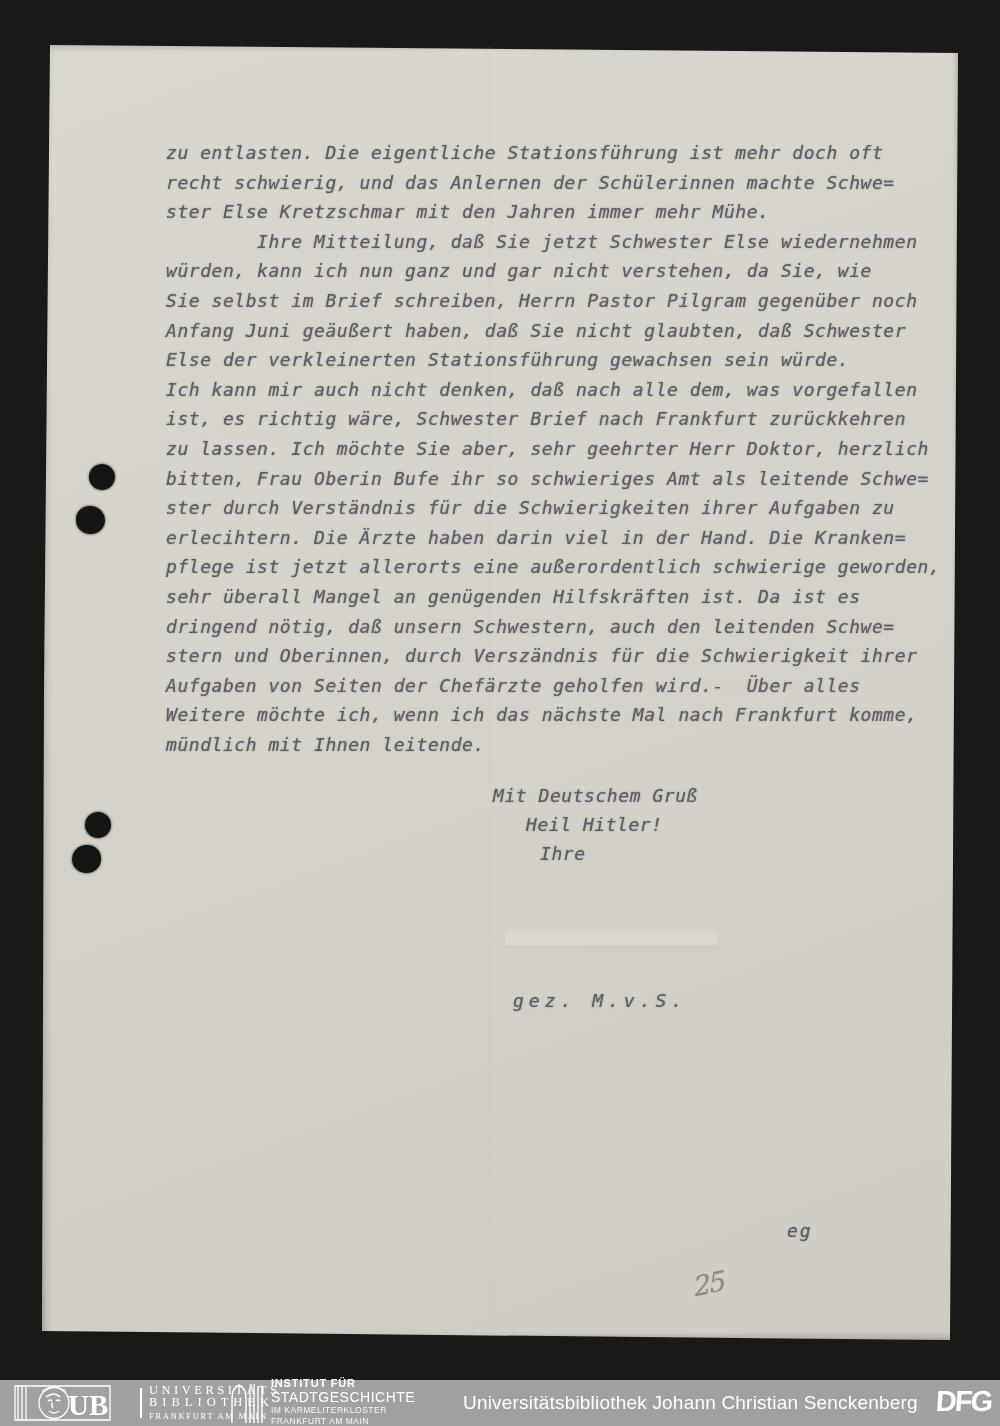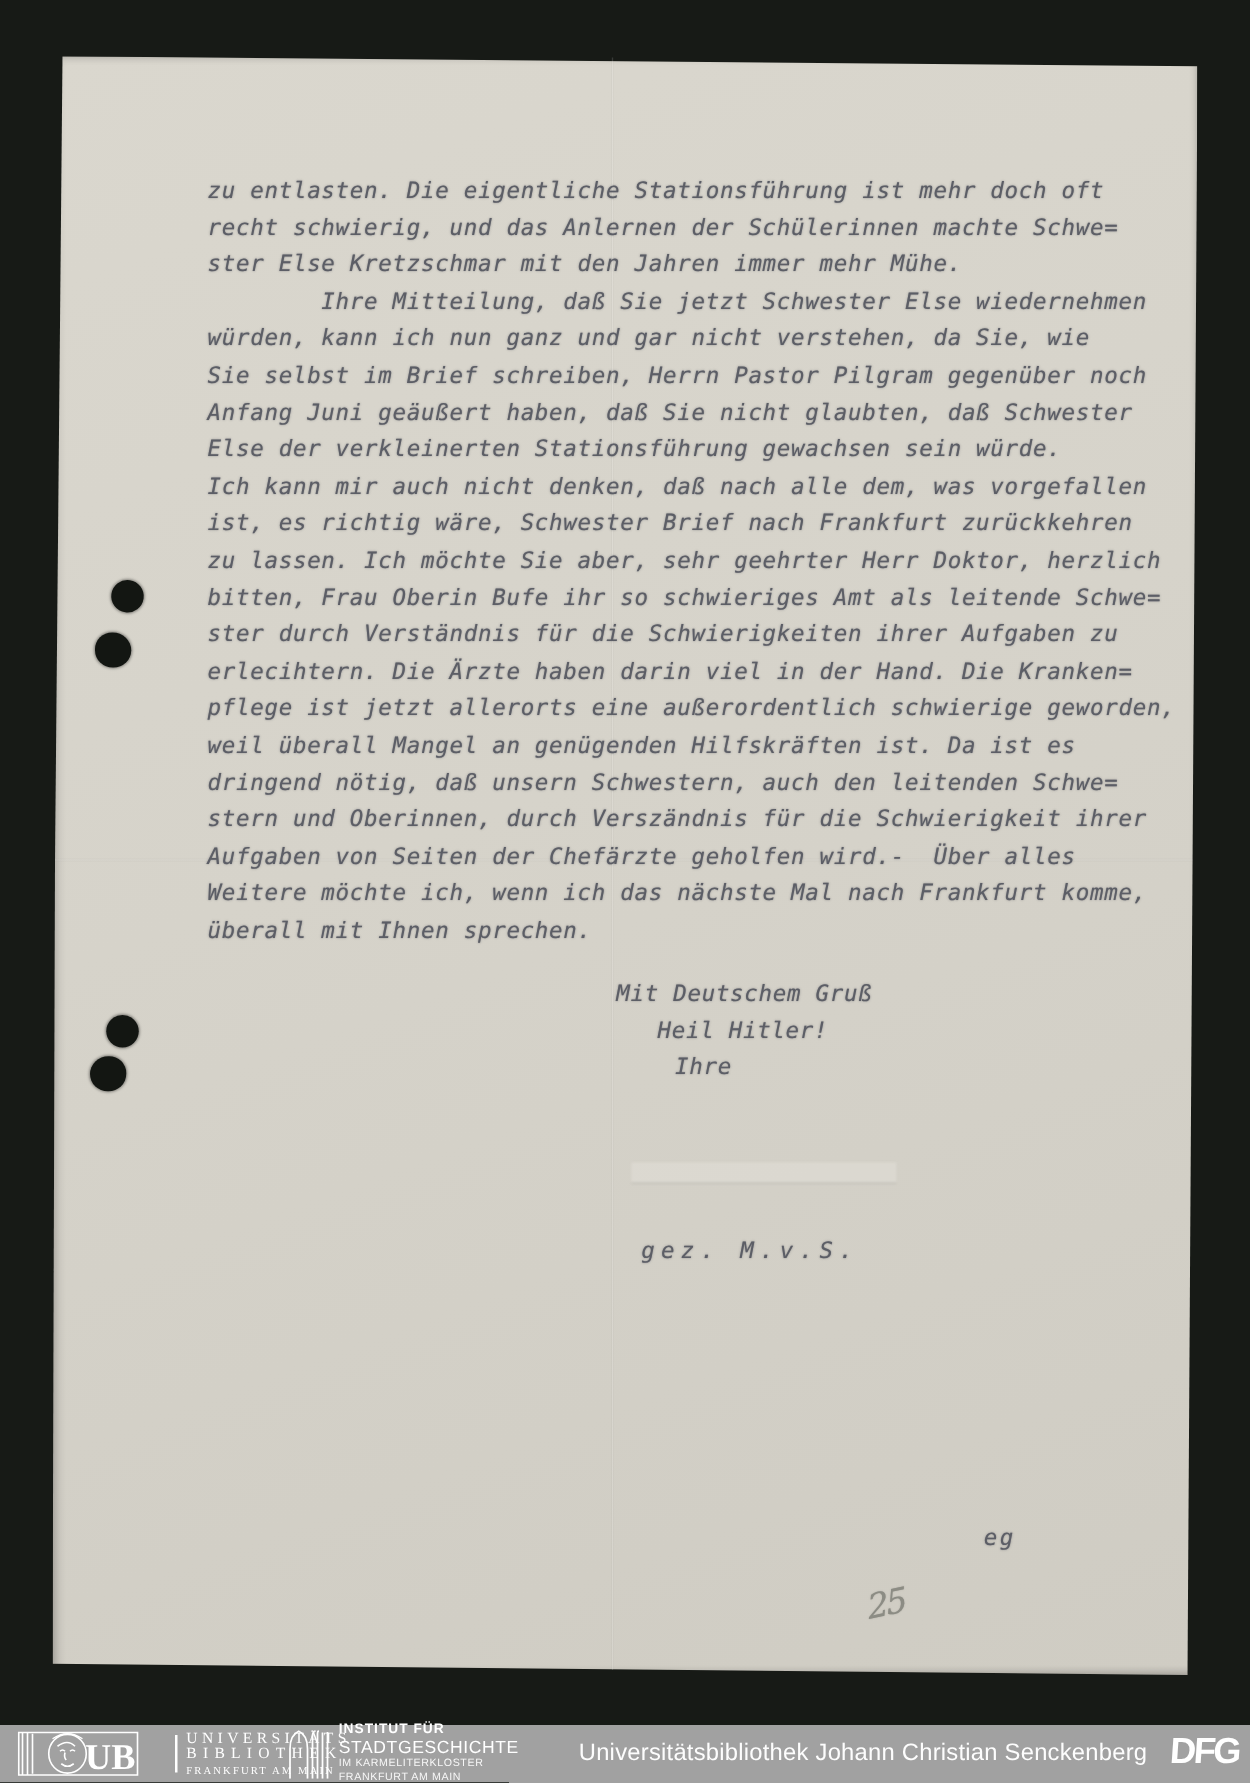--- a/index.html
+++ b/index.html
@@ -144,26 +144,26 @@
       <div class="tline">Sie selbst im Brief schreiben, Herrn Pastor Pilgram gegenüber noch</div>
       <div class="tline">Anfang Juni geäußert haben, daß Sie nicht glaubten, daß Schwester</div>
       <div class="tline">Else der verkleinerten Stationsführung gewachsen sein würde.</div>
       <div class="tline">Ich kann mir auch nicht denken, daß nach alle dem, was vorgefallen</div>
       <div class="tline">ist, es richtig wäre, Schwester Brief nach Frankfurt zurückkehren</div>
       <div class="tline">zu lassen. Ich möchte Sie aber, sehr geehrter Herr Doktor, herzlich</div>
       <div class="tline">bitten, Frau Oberin Bufe ihr so schwieriges Amt als leitende Schwe=</div>
       <div class="tline">ster durch Verständnis für die Schwierigkeiten ihrer Aufgaben zu</div>
       <div class="tline">erlecihtern. Die Ärzte haben darin viel in der Hand. Die Kranken=</div>
       <div class="tline">pflege ist jetzt allerorts eine außerordentlich schwierige geworden,</div>
-      <div class="tline">weil überall Mangel an genügenden Hilfskräften ist. Da ist es</div>
+      <div class="tline">sehr überall Mangel an genügenden Hilfskräften ist. Da ist es</div>
       <div class="tline">dringend nötig, daß unsern Schwestern, auch den leitenden Schwe=</div>
       <div class="tline">stern und Oberinnen, durch Verszändnis für die Schwierigkeit ihrer</div>
       <div class="tline">Aufgaben von Seiten der Chefärzte geholfen wird.-  Über alles</div>
       <div class="tline">Weitere möchte ich, wenn ich das nächste Mal nach Frankfurt komme,</div>
-      <div class="tline">überall mit Ihnen sprechen.</div>
+      <div class="tline">mündlich mit Ihnen leitende.</div>
     </div>
 
   <div class="typed closing">
       <div class="tline">Mit Deutschem Gruß</div>
       <div class="tline">Heil Hitler!</div>
       <div class="tline">Ihre</div>
     </div>
 
   <div class="erased"></div>
 

